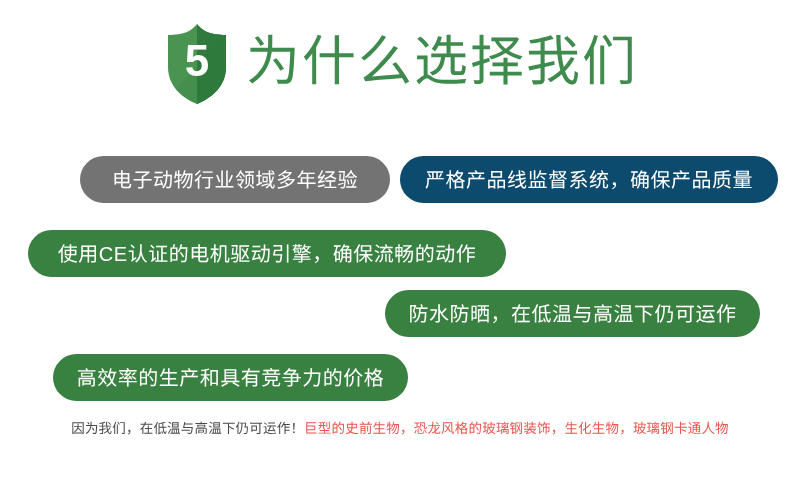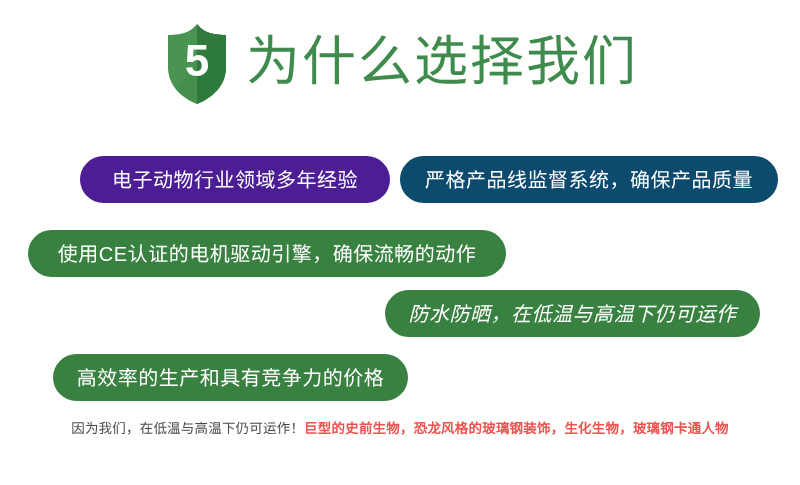--- a/index.html
+++ b/index.html
@@ -97,21 +97,21 @@
     font-size: 13.5px;
     line-height: 21px;
     color: #4a4a4a;
     letter-spacing: 0.2px;
   }
   .footer-line {
     white-space: nowrap;
   }
   .footer .hl {
     color: #ea5550;
-    font-weight: bold;
+    font-weight: normal;
   }
 </style>
 </head>
 <body style="background: rgb(255, 255, 255);">
 
 <div class="banner">
 
   <div class="header">
 
     <div class="shield-wrap">
@@ -127,30 +127,30 @@
           <polygon points="35,0 70,0 70,84 35,84" fill="#2f7a3c"></polygon>
           <polygon points="0,84 70,0 70,84" fill="#2f7a3c" opacity="0.18"></polygon>
         </g>
       </svg>
       <div class="shield-num">5</div>
     </div>
 
     <div class="header-title" style="color: rgb(63, 139, 77);">为什么选择我们</div>
   </div>
 
-  <div class="pill" style="left: 80px; top: 156px; width: 310px; background: #4c1d95; color: rgb(255, 255, 255);">
+  <div class="pill" style="left: 80px; top: 156px; width: 310px; background: #737373; color: rgb(255, 255, 255);">
     <span>电子动物行业领域多年经验</span>
   </div>
   <div class="pill" style="left: 400px; top: 156px; width: 378px; background: #0c4a6e; color: rgb(255, 255, 255);">
     <span>严格产品线监督系统，确保产品质量</span>
   </div>
   <div class="pill" style="left: 28px; top: 230px; width: 478px; background: rgb(57, 129, 64); color: rgb(255, 255, 255);">
     <span>使用CE认证的电机驱动引擎，确保流畅的动作</span>
   </div>
-  <div class="pill" style="left: 385px; top: 290px; width: 375px; background: rgb(57, 129, 64); color: rgb(255, 255, 255); font-style: italic;">
+  <div class="pill" style="left: 385px; top: 290px; width: 375px; background: rgb(57, 129, 64); color: rgb(255, 255, 255);">
     <span>防水防晒，在低温与高温下仍可运作</span>
   </div>
   <div class="pill" style="left: 53px; top: 345px; width: 355px; background: rgb(57, 129, 64); color: rgb(255, 255, 255); margin-top: 9px;">
     <span>高效率的生产和具有竞争力的价格</span>
   </div>
 
   <div class="footer" style="color: rgb(74, 74, 74);">
     <div class="footer-line">
       <span>因为我们，在低温与高温下仍可运作！</span><span class="hl" style="color: rgb(234, 85, 80);">巨型的史前生物，恐龙风格的玻璃钢装饰，生化生物，玻璃钢卡通人物</span>
     </div>

